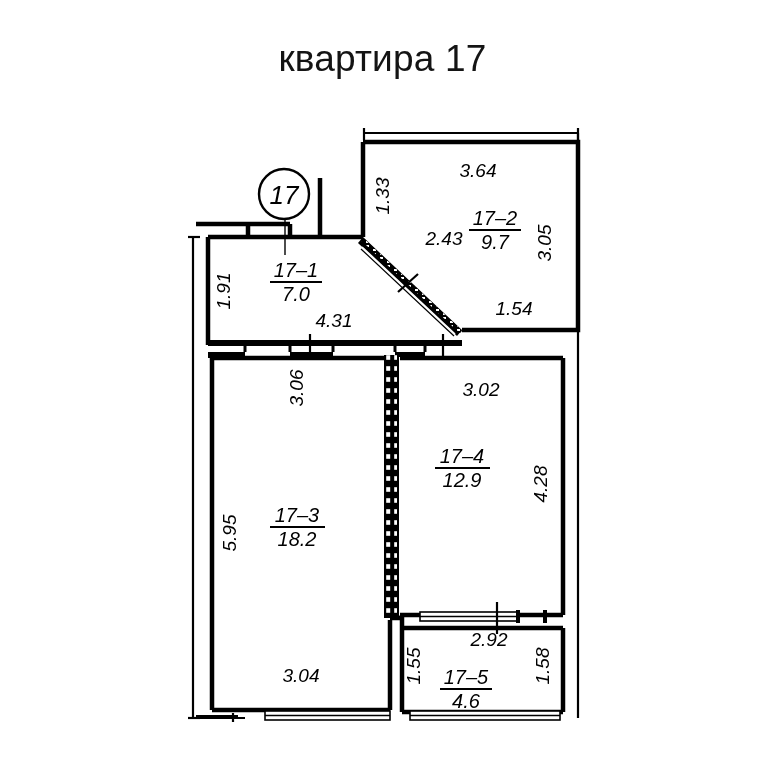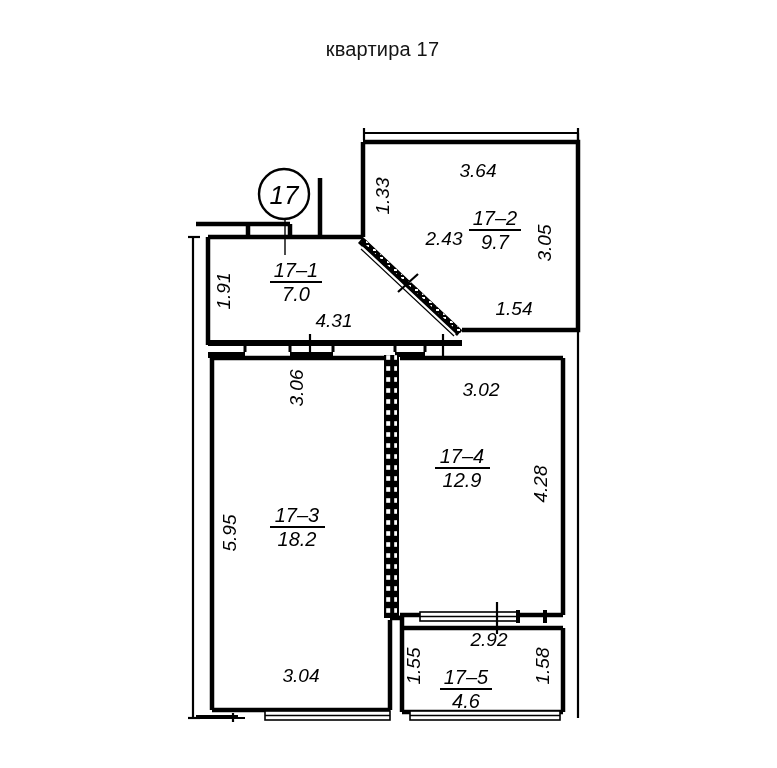--- a/index.html
+++ b/index.html
@@ -21,21 +21,21 @@
     height: 768px;
     background: #ffffff;
   }
   .title {
     position: absolute;
     left: 0;
     top: 38px;
     width: 765px;
     text-align: center;
     font-family: "Liberation Sans", sans-serif;
-    font-size: 20px;
+    font-size: 37px;
     font-weight: 400;
     color: #141414;
     letter-spacing: 0.2px;
   }
   svg.floorplan {
     position: absolute;
     left: 0;
     top: 0;
     width: 777px;
     height: 768px;

